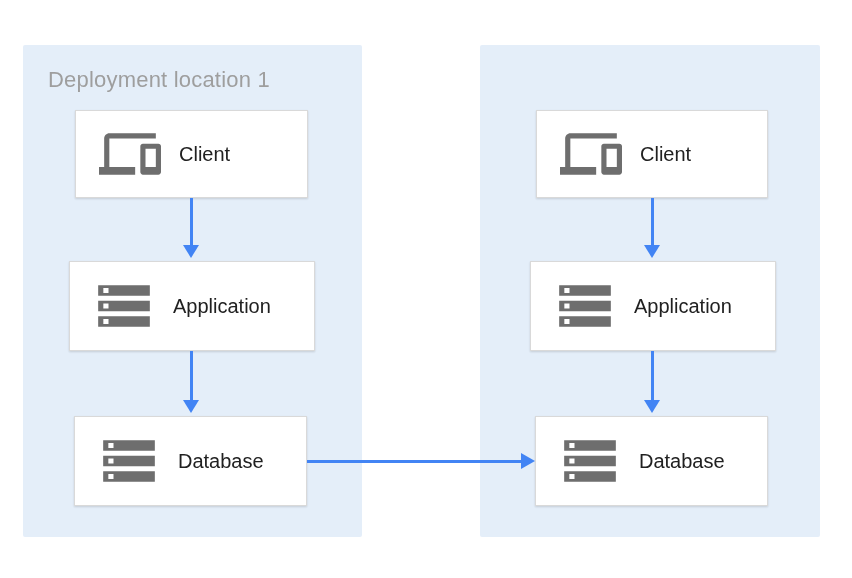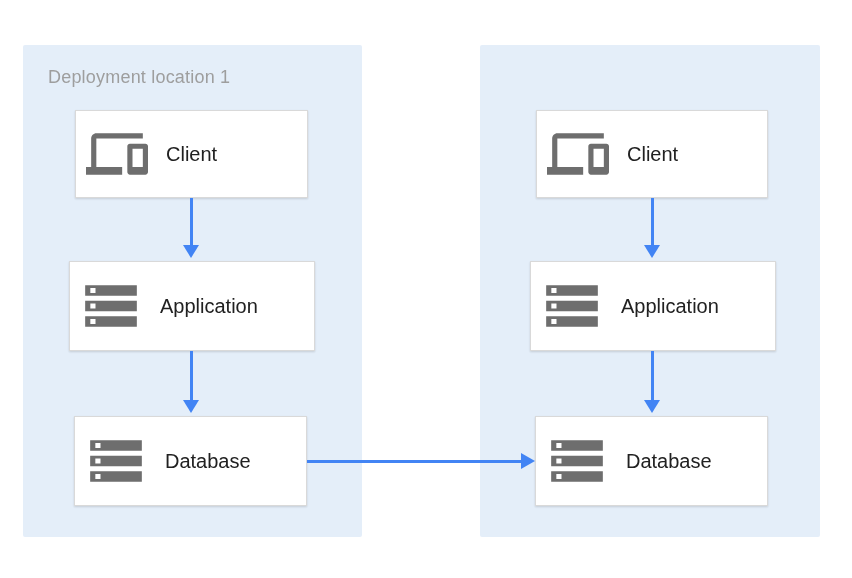--- a/index.html
+++ b/index.html
@@ -28,33 +28,33 @@
     position: absolute;
     top: 45px;
     height: 492px;
     background: var(--panel-background);
     border-radius: 2px;
   }
   .panel-title {
     position: absolute;
     top: 22px;
     left: 25px;
-    font-size: 18px;
+    font-size: 22px;
     color: var(--title-text);
     letter-spacing: 0.2px;
     white-space: nowrap;
   }
   .node {
     position: absolute;
     background: var(--node-background);
     border: 1px solid var(--node-border);
     box-shadow: 0 1px 2px rgba(0,0,0,0.14);
     display: flex;
     align-items: center;
-    padding-left: 10px;
+    padding-left: 23px;
   }
   .node-icon {
     display: inline-flex;
     color: var(--icon);
     flex: 0 0 auto;
   }
   .node-icon svg { width: 62px; height: 62px; display: block; }
   .node-label {
     margin-left: 18px;
     font-size: 20px;

